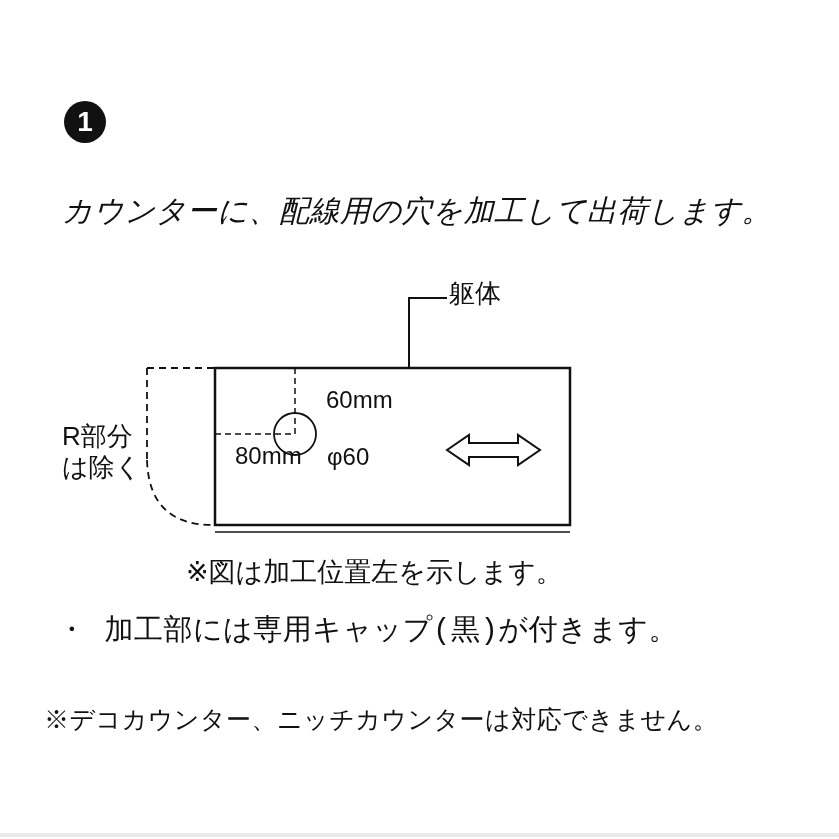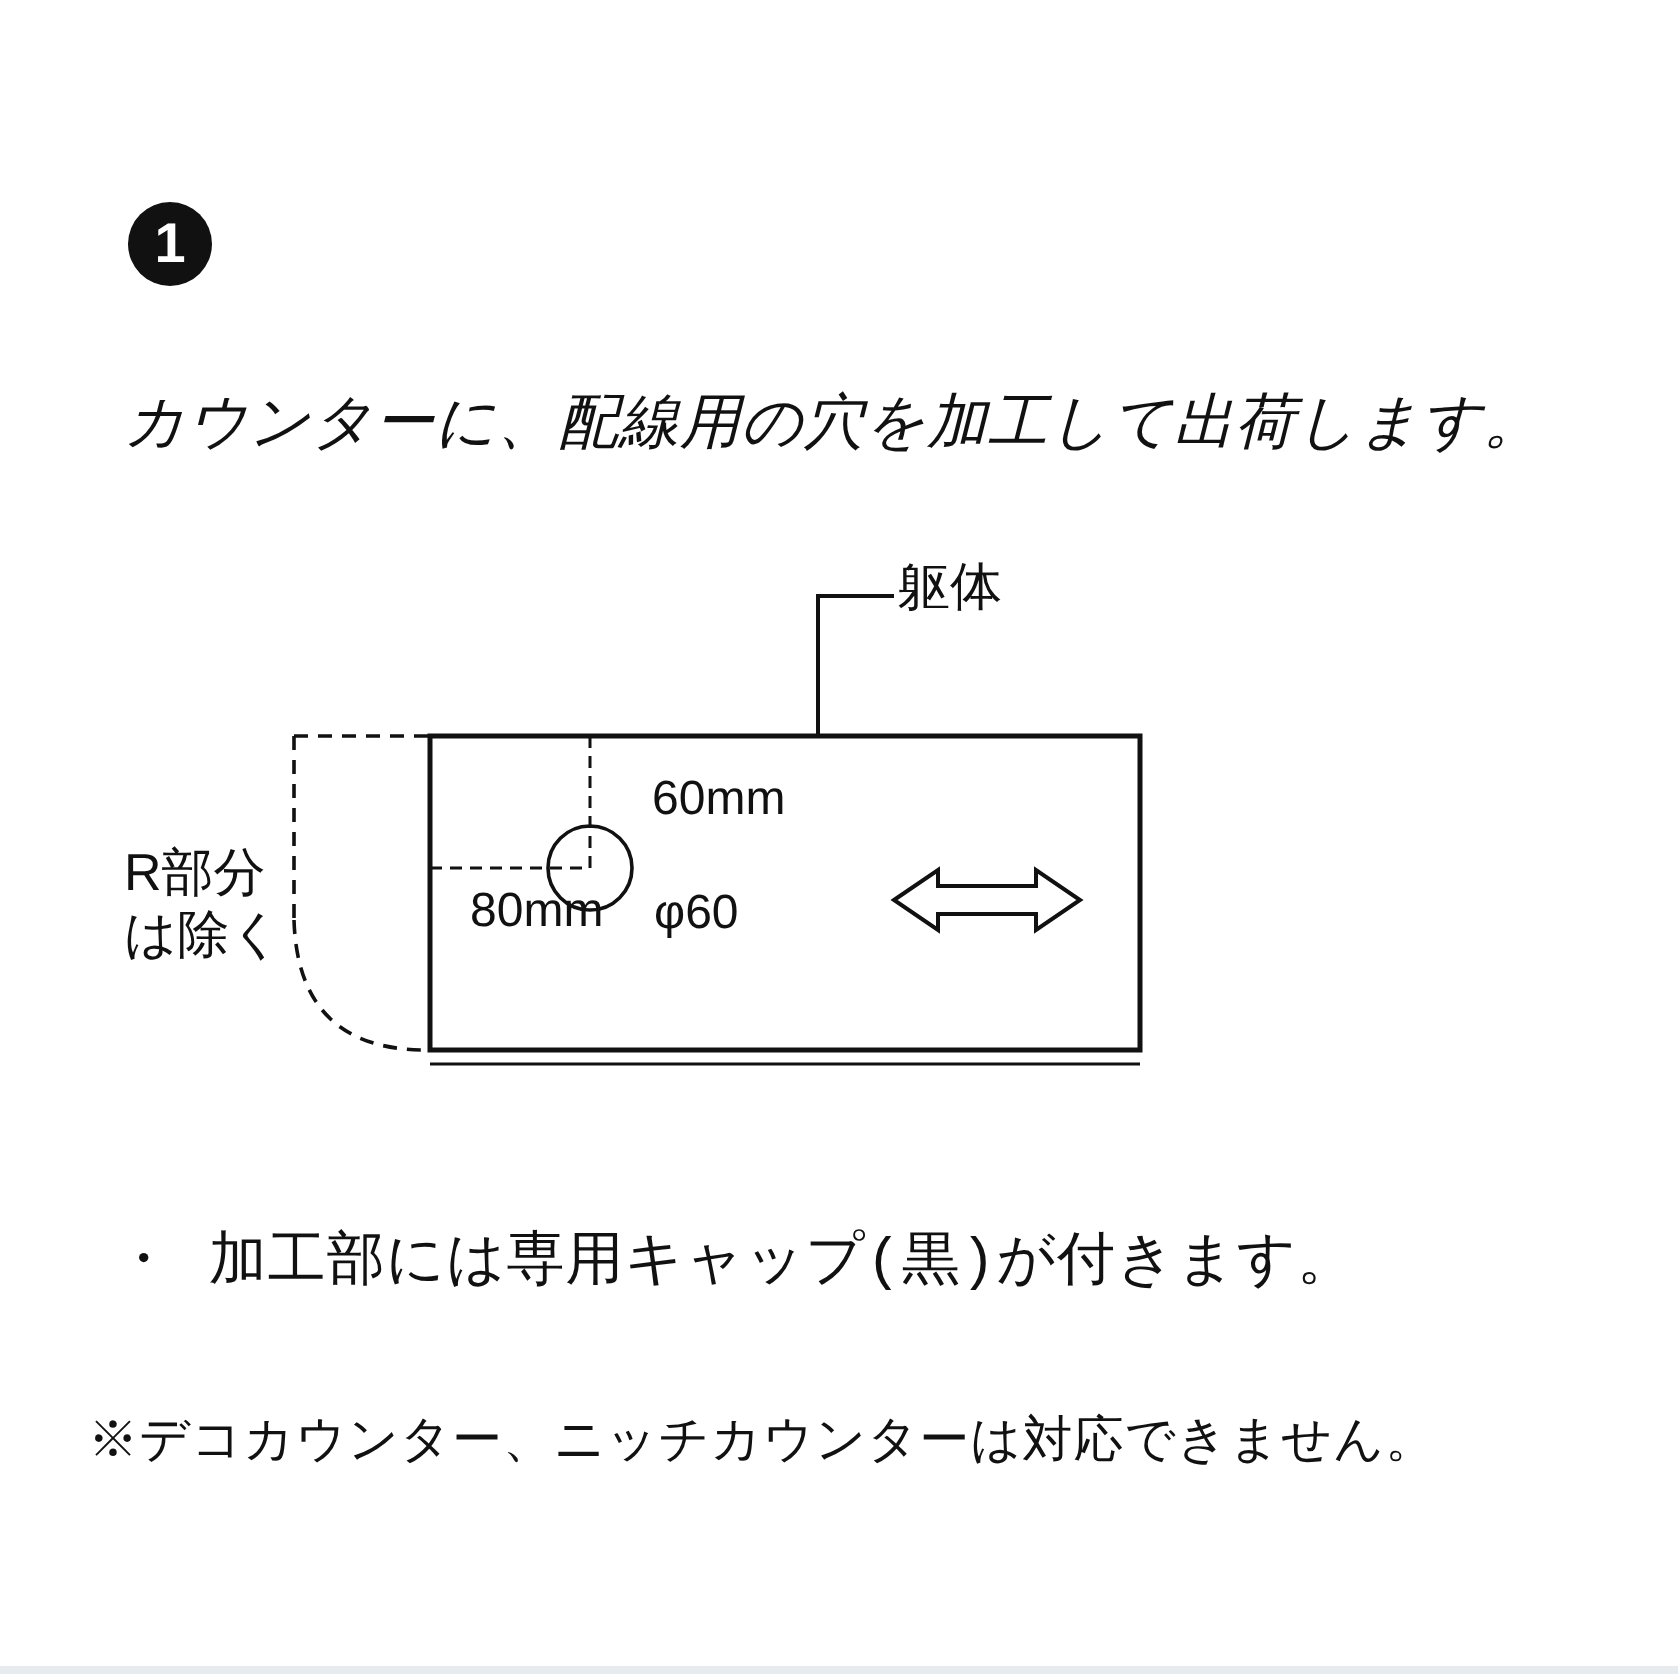--- a/index.html
+++ b/index.html
@@ -171,20 +171,21 @@
 
     <div class="lbl rnote">
       <div>R部分</div>
       <div>は除く</div>
     </div>
 
     <div class="dim top">60mm</div>
     <div class="dim left">80mm</div>
     <div class="dim dia">φ60</div>
 
+    <div class="caption">※図は加工位置左を示します。</div>
   </div>
 
   <div class="note n0">・ 加工部には専用キャップ(黒)が付きます。</div>
   <div class="note n2">※デコカウンター、ニッチカウンターは対応できません。</div>
 
   <div class="bottom-divider"></div>
 
 </div>
 
 </body></html>

